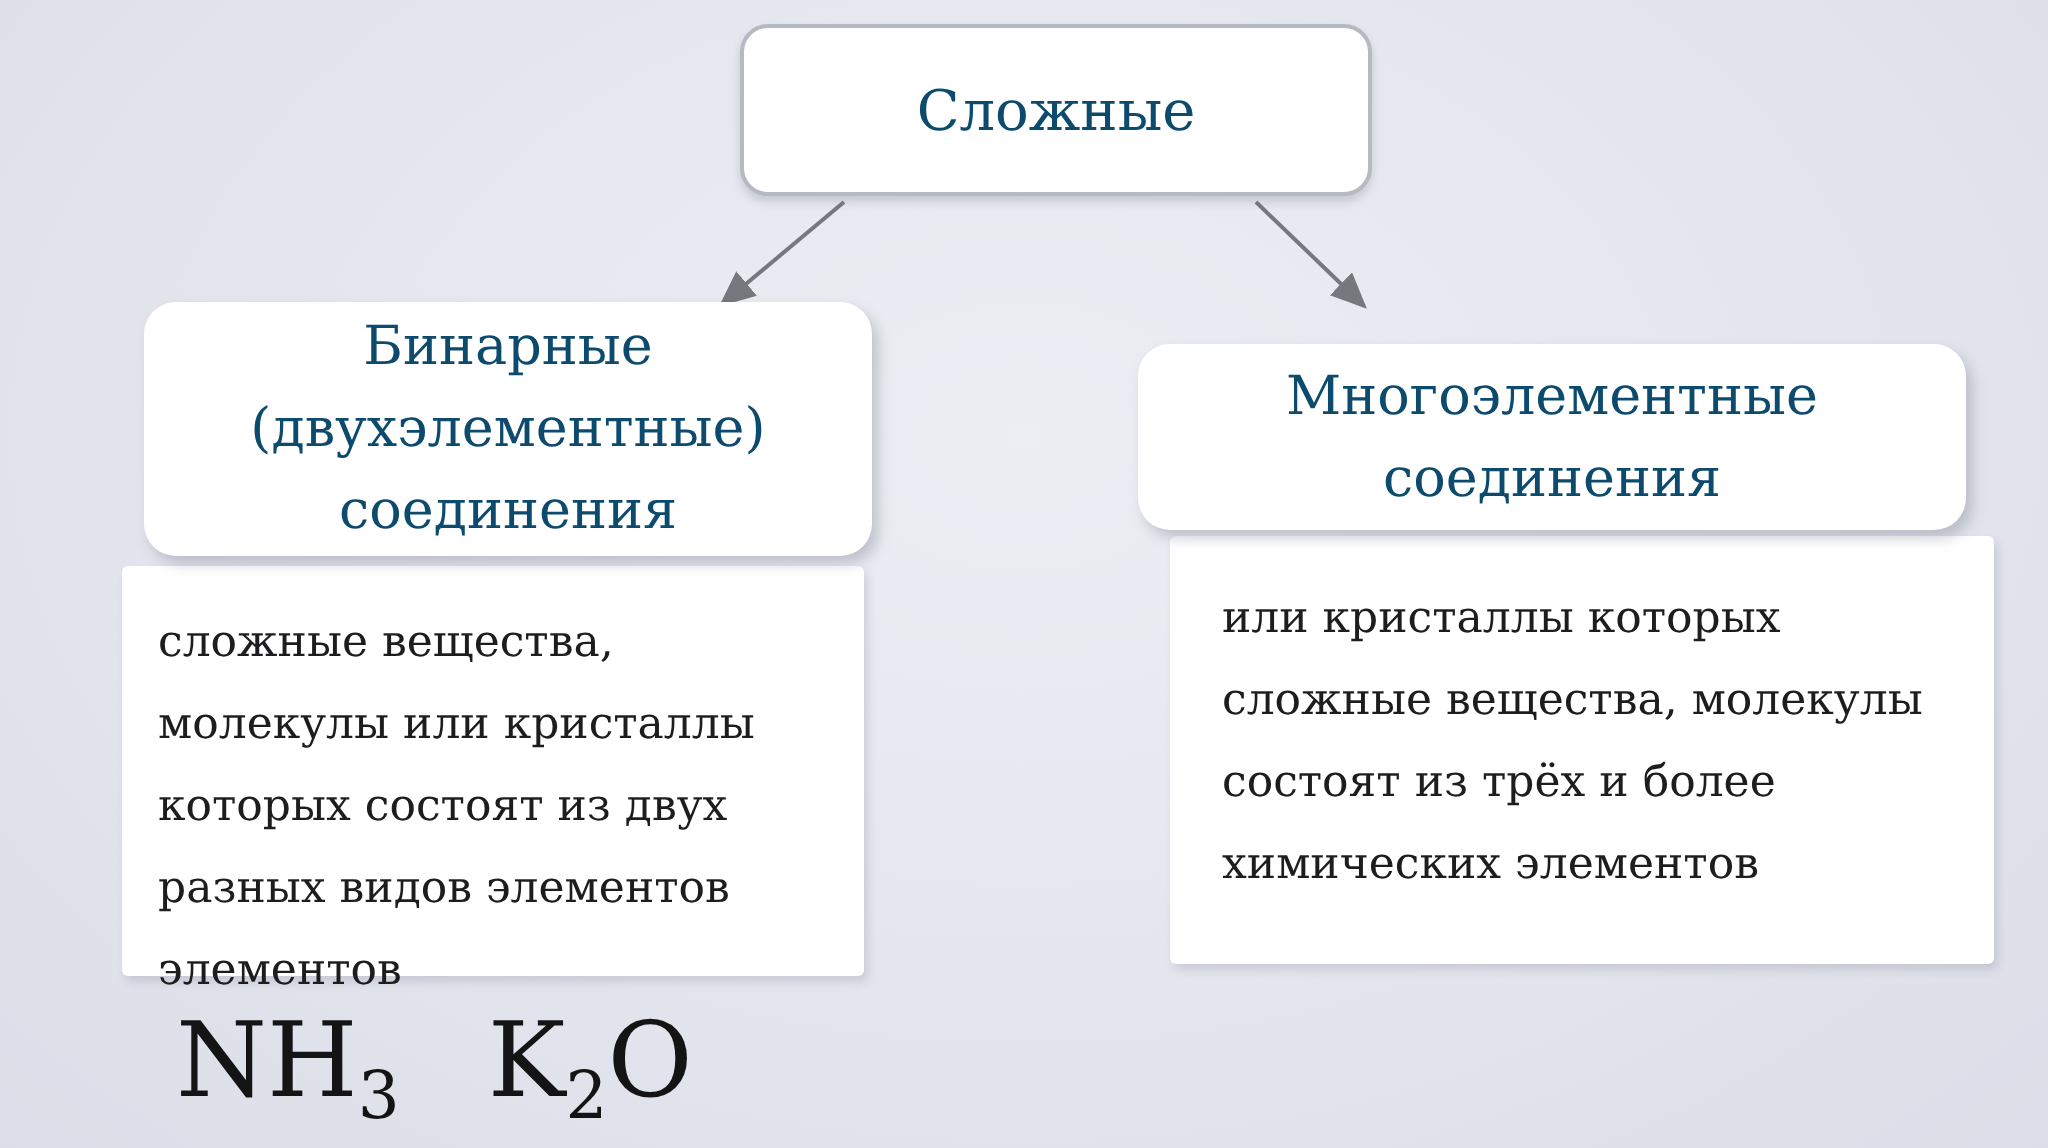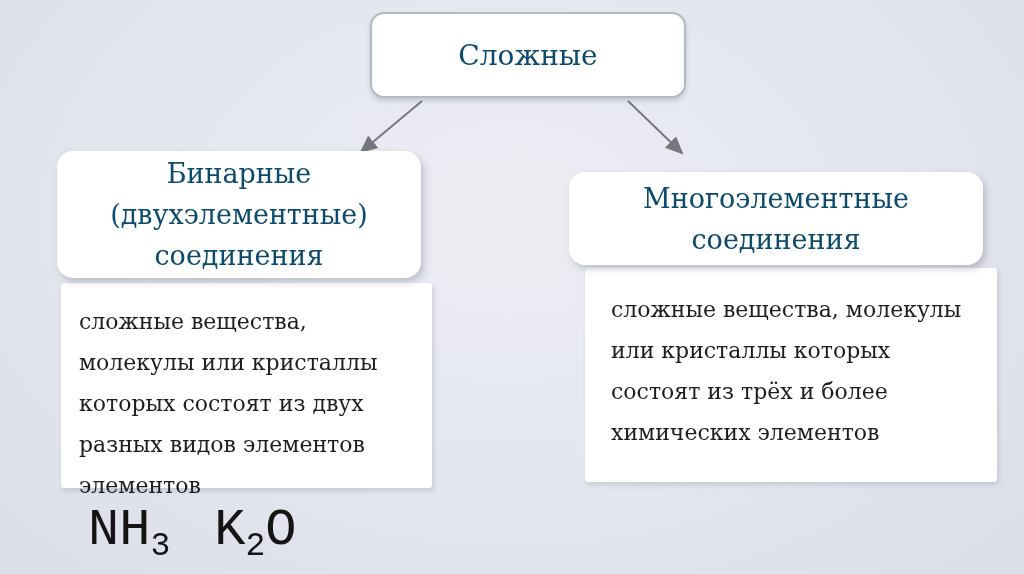--- a/index.html
+++ b/index.html
@@ -38,21 +38,21 @@
     box-shadow: 0 3px 5px rgba(110,115,130,0.28);
   }
   .branch-node {
     border-radius: 16px;
     font-size: 27px;
     line-height: 41px;
     box-shadow: 3px 4px 7px rgba(110,115,130,0.35);
     z-index: 2;
   }
   .binary-node {
-    left: 57px; top: 151px;
+    left: 72px; top: 151px;
     width: 364px; height: 127px;
   }
   .multi-node {
     left: 569px; top: 172px;
     width: 414px; height: 93px;
   }
   .desc-panel {
     position: absolute;
     background: #ffffff;
     color: #1d1d1f;
@@ -74,21 +74,21 @@
     padding: 21px 0 0 26px;
   }
   .desc-line { white-space: nowrap; }
   .examples {
     position: absolute;
     top: 501px;
     color: #141414;
     font-size: 52px;
     white-space: nowrap;
   }
-  .binary-examples { left: 88px; font-family: Liberation Mono, monospace; }
+  .binary-examples { left: 88px; }
   .multi-examples { left: 596px; }
   .formula { display: inline-block; }
   .formula + .formula { margin-left: 44px; }
   .sub {
     font-size: 33px;
     position: relative;
     top: 11px;
   }
 </style>
 </head>
@@ -123,22 +123,22 @@
 
   <div class="desc-panel binary-desc">
     <div class="desc-line">сложные вещества,</div>
     <div class="desc-line">молекулы или кристаллы</div>
     <div class="desc-line">которых состоят из двух</div>
     <div class="desc-line">разных видов элементов</div>
     <div class="desc-line">элементов</div>
   </div>
 
   <div class="desc-panel multi-desc">
+    <div class="desc-line">или кристаллы которых</div>
     <div class="desc-line">сложные вещества, молекулы</div>
-    <div class="desc-line">или кристаллы которых</div>
     <div class="desc-line">состоят из трёх и более</div>
     <div class="desc-line">химических элементов</div>
   </div>
 
   <div class="examples binary-examples">
     <span class="formula"><span>NH</span><span class="sub">3</span></span><span class="formula"><span>K</span><span class="sub">2</span><span>O</span></span>
   </div>
 
 
 </div>

